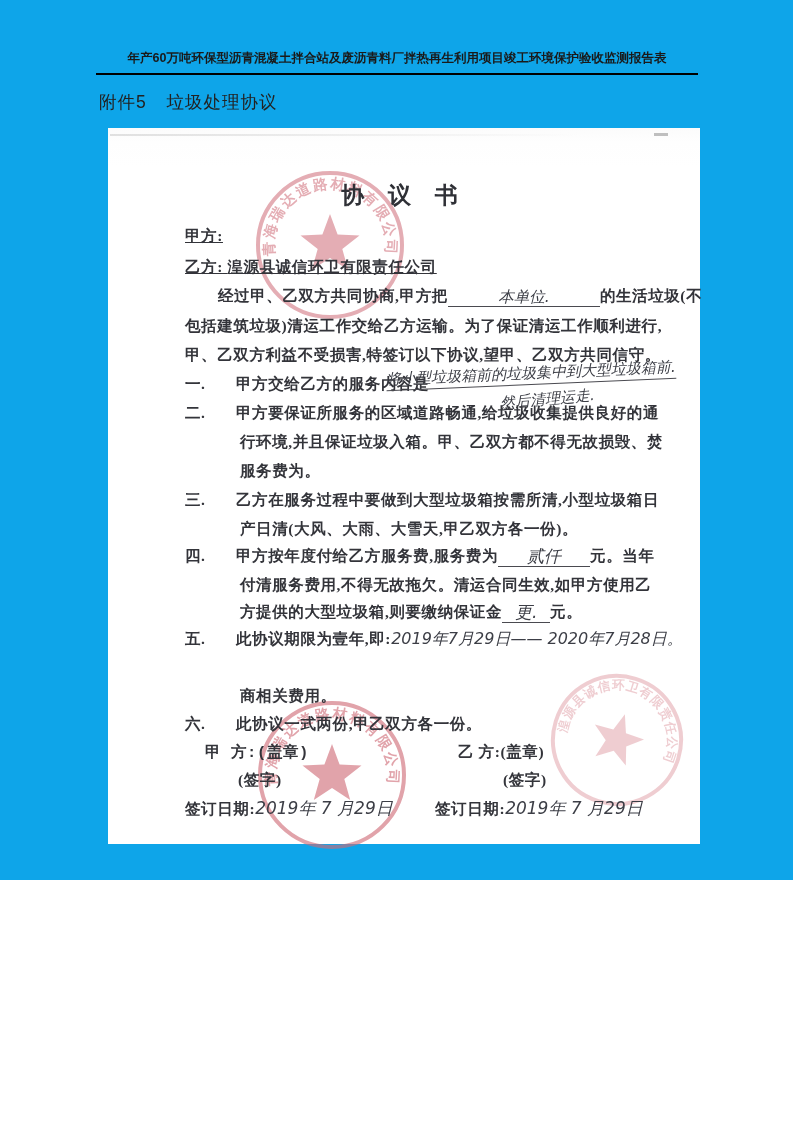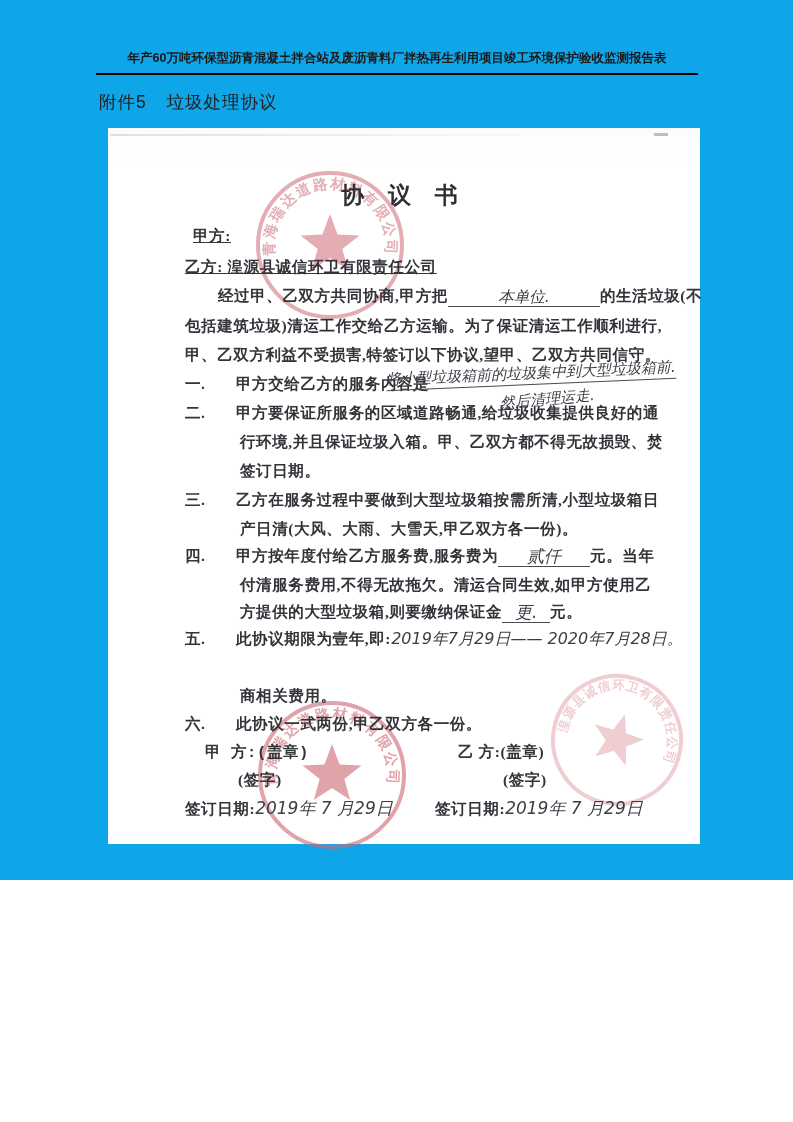--- a/index.html
+++ b/index.html
@@ -84,21 +84,21 @@
         </defs>
       <circle cx="0" cy="0" r="64" fill="none" stroke="#cf6b77" stroke-width="4"></circle>
       <polygon points="0,-27 6.6,-9 25.7,-8.4 10.7,3.5 15.9,21.9 0,11.2 -15.9,21.9 -10.7,3.5 -25.7,-8.4 -6.6,-9" fill="#cf6b77"></polygon>
       <text font-size="12.5" fill="#cf6b77" letter-spacing="1" text-anchor="middle">
         <textPath href="#arcC" startOffset="50%">湟源县诚信环卫有限责任公司</textPath>
       </text>
     </svg>
 
     <div class="doc-title">协 议 书</div>
 
-    <div class="doc-line" style="left:85px;top:98px;text-decoration:underline;">
+    <div class="doc-line" style="left:77px;top:98px;text-decoration:underline;">
       <span>甲方:</span>
     </div>
 
     <div class="doc-line" style="left:77px;top:129px;text-decoration:underline;">
       <span>乙方:</span>
       <span>湟源县诚信环卫有限责任公司</span>
     </div>
 
     <div class="doc-line" style="left:110px;top:158px;">
       <span>经过甲、乙双方共同协商,甲方把</span><span class="blank" style="width:152px;"><span class="hw">本单位.</span></span><span>的生活垃圾(不</span>
@@ -109,21 +109,21 @@
     </div>
 
     <div class="doc-line" style="left:77px;top:217px;">甲、乙双方利益不受损害,特签订以下协议,望甲、乙双方共同信守。</div>
     <div class="hw-free hw hw-underline" style="left:278px;top:236px;font-size:15px;transform:rotate(-2.5deg);">将小型垃圾箱前的垃圾集中到大型垃圾箱前.</div>
     <div class="hw-free hw" style="left:392px;top:262px;font-size:15px;transform:rotate(-5deg);">然后清理运走.</div>
 
     <div class="doc-line" style="left:132px;top:304px;">行环境,并且保证垃圾入箱。甲、乙双方都不得无故损毁、焚</div>
     <div class="doc-line" style="left:77px;top:275px;">
       <span class="num">二.</span><span>甲方要保证所服务的区域道路畅通,给垃圾收集提供良好的通</span>
     </div>
-    <div class="doc-line" style="left:132px;top:333px;">签订日期。</div>
+    <div class="doc-line" style="left:132px;top:333px;">服务费为。</div>
 
     <div class="doc-line" style="left:77px;top:362px;">
       <span class="num">三.</span><span>乙方在服务过程中要做到大型垃圾箱按需所清,小型垃圾箱日</span>
     </div>
     <div class="doc-line" style="left:132px;top:391px;">产日清(大风、大雨、大雪天,甲乙双方各一份)。</div>
 
     <div class="doc-line" style="left:77px;top:418px;">
       <span class="num">四.</span><span>甲方按年度付给乙方服务费,服务费为</span><span class="blank" style="width:92px;"><span class="hw" style="font-size:17px;">贰仟</span></span><span>元。当年</span>
     </div>
     <div class="doc-line" style="left:132px;top:447px;">付清服务费用,不得无故拖欠。清运合同生效,如甲方使用乙</div>

